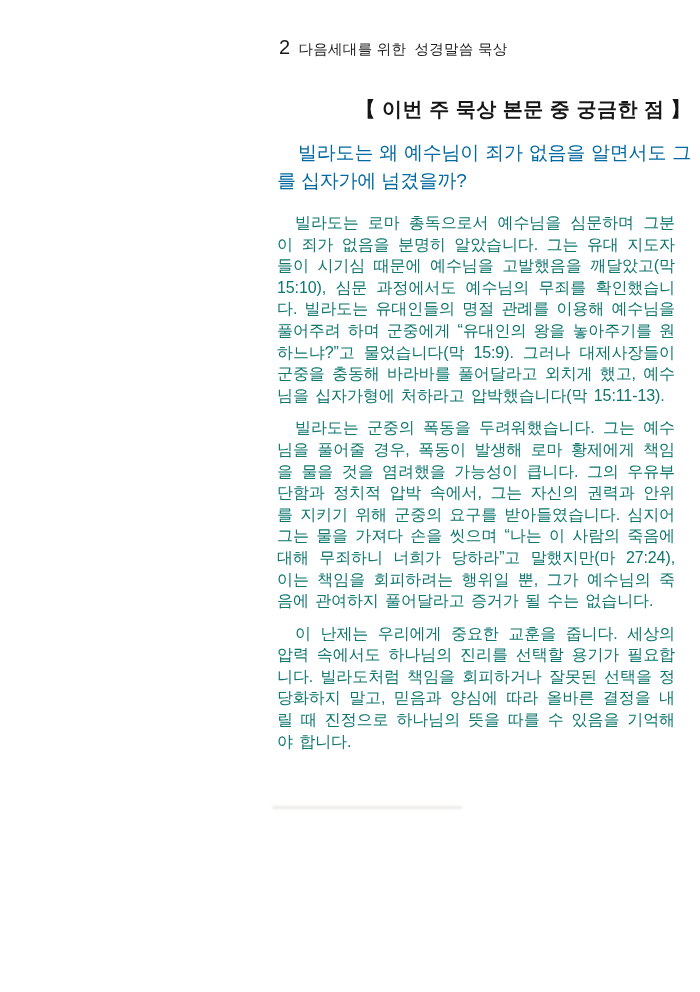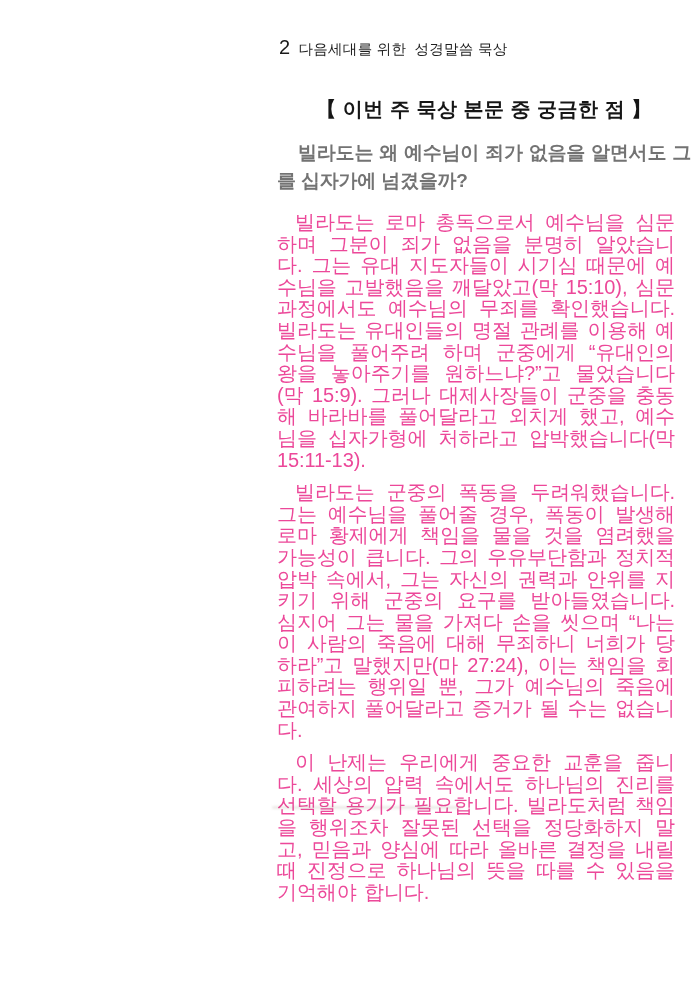--- a/index.html
+++ b/index.html
@@ -29,47 +29,47 @@
   }
   .running-header .page-num {
     font-size: 20px;
     font-weight: 500;
     color: #1a1a1a;
   }
   .running-header .series-prefix { font-weight: 400; margin-top: 12px; }
   .running-header .series-bold { font-weight: 400; }
   .section-title {
     margin: 0 0 16px 0;
-    text-align: center;
+    text-align: right;
     font-size: 20px;
     font-weight: 700;
     color: #161616;
     letter-spacing: 0.5px;
     white-space: nowrap;
   }
   .question-heading {
     margin: 0 0 17px 0;
     font-size: 19px;
-    font-weight: 700;
+    font-weight: 400;
     line-height: 28px;
-    color: #737373;
+    color: #0369a1;
     text-indent: 21px;
     text-align: justify;
     word-break: normal;
     letter-spacing: -0.2px;
   }
   .body-text p {
     margin: 0 16px 11px 0;
-    font-size: 20px;
+    font-size: 16px;
     line-height: 21.6px;
     text-indent: 18px;
     text-align: justify;
     word-spacing: 2px;
     letter-spacing: -0.1px;
-    color: #ec4899;
+    color: #0f766e;
   }
   .body-text p:last-child { margin-bottom: 0; }
   .scan-ghost {
     position: absolute;
     left: 272px;
     top: 806px;
     width: 190px;
     height: 3px;
     background: rgba(125, 112, 95, 0.14);
     filter: blur(1px);
@@ -88,19 +88,19 @@
       <span class="series-bold">성경말씀 묵상</span>
     </div>
 
     <h1 class="section-title">【 이번 주 묵상 본문 중 궁금한 점 】</h1>
 
     <h2 class="question-heading">빌라도는 왜 예수님이 죄가 없음을 알면서도 그를 십자가에 넘겼을까?</h2>
 
     <div class="body-text">
       <p>빌라도는 로마 총독으로서 예수님을 심문하며 그분이 죄가 없음을 분명히 알았습니다. 그는 유대 지도자들이 시기심 때문에 예수님을 고발했음을 깨달았고(막 15:10), 심문 과정에서도 예수님의 무죄를 확인했습니다. 빌라도는 유대인들의 명절 관례를 이용해 예수님을 풀어주려 하며 군중에게 “유대인의 왕을 놓아주기를 원하느냐?”고 물었습니다(막 15:9). 그러나 대제사장들이 군중을 충동해 바라바를 풀어달라고 외치게 했고, 예수님을 십자가형에 처하라고 압박했습니다(막 15:11-13).</p>
       <p>빌라도는 군중의 폭동을 두려워했습니다. 그는 예수님을 풀어줄 경우, 폭동이 발생해 로마 황제에게 책임을 물을 것을 염려했을 가능성이 큽니다. 그의 우유부단함과 정치적 압박 속에서, 그는 자신의 권력과 안위를 지키기 위해 군중의 요구를 받아들였습니다. 심지어 그는 물을 가져다 손을 씻으며 “나는 이 사람의 죽음에 대해 무죄하니 너희가 당하라”고 말했지만(마 27:24), 이는 책임을 회피하려는 행위일 뿐, 그가 예수님의 죽음에 관여하지 풀어달라고 증거가 될 수는 없습니다.</p>
-      <p>이 난제는 우리에게 중요한 교훈을 줍니다. 세상의 압력 속에서도 하나님의 진리를 선택할 용기가 필요합니다. 빌라도처럼 책임을 행위조차 잘못된 선택을 정당화하지 말고, 믿음과 양심에 따라 올바른 결정을 내릴 때 진정으로 하나님의 뜻을 따를 수 있음을 기억해야 합니다.</p>
+      <p>이 난제는 우리에게 중요한 교훈을 줍니다. 세상의 압력 속에서도 하나님의 진리를 선택할 용기가 필요합니다. 빌라도처럼 책임을 회피하거나 잘못된 선택을 정당화하지 말고, 믿음과 양심에 따라 올바른 결정을 내릴 때 진정으로 하나님의 뜻을 따를 수 있음을 기억해야 합니다.</p>
     </div>
 
   </div>
 
   <div class="scan-ghost"></div>
 </div>
 
 </body></html>

